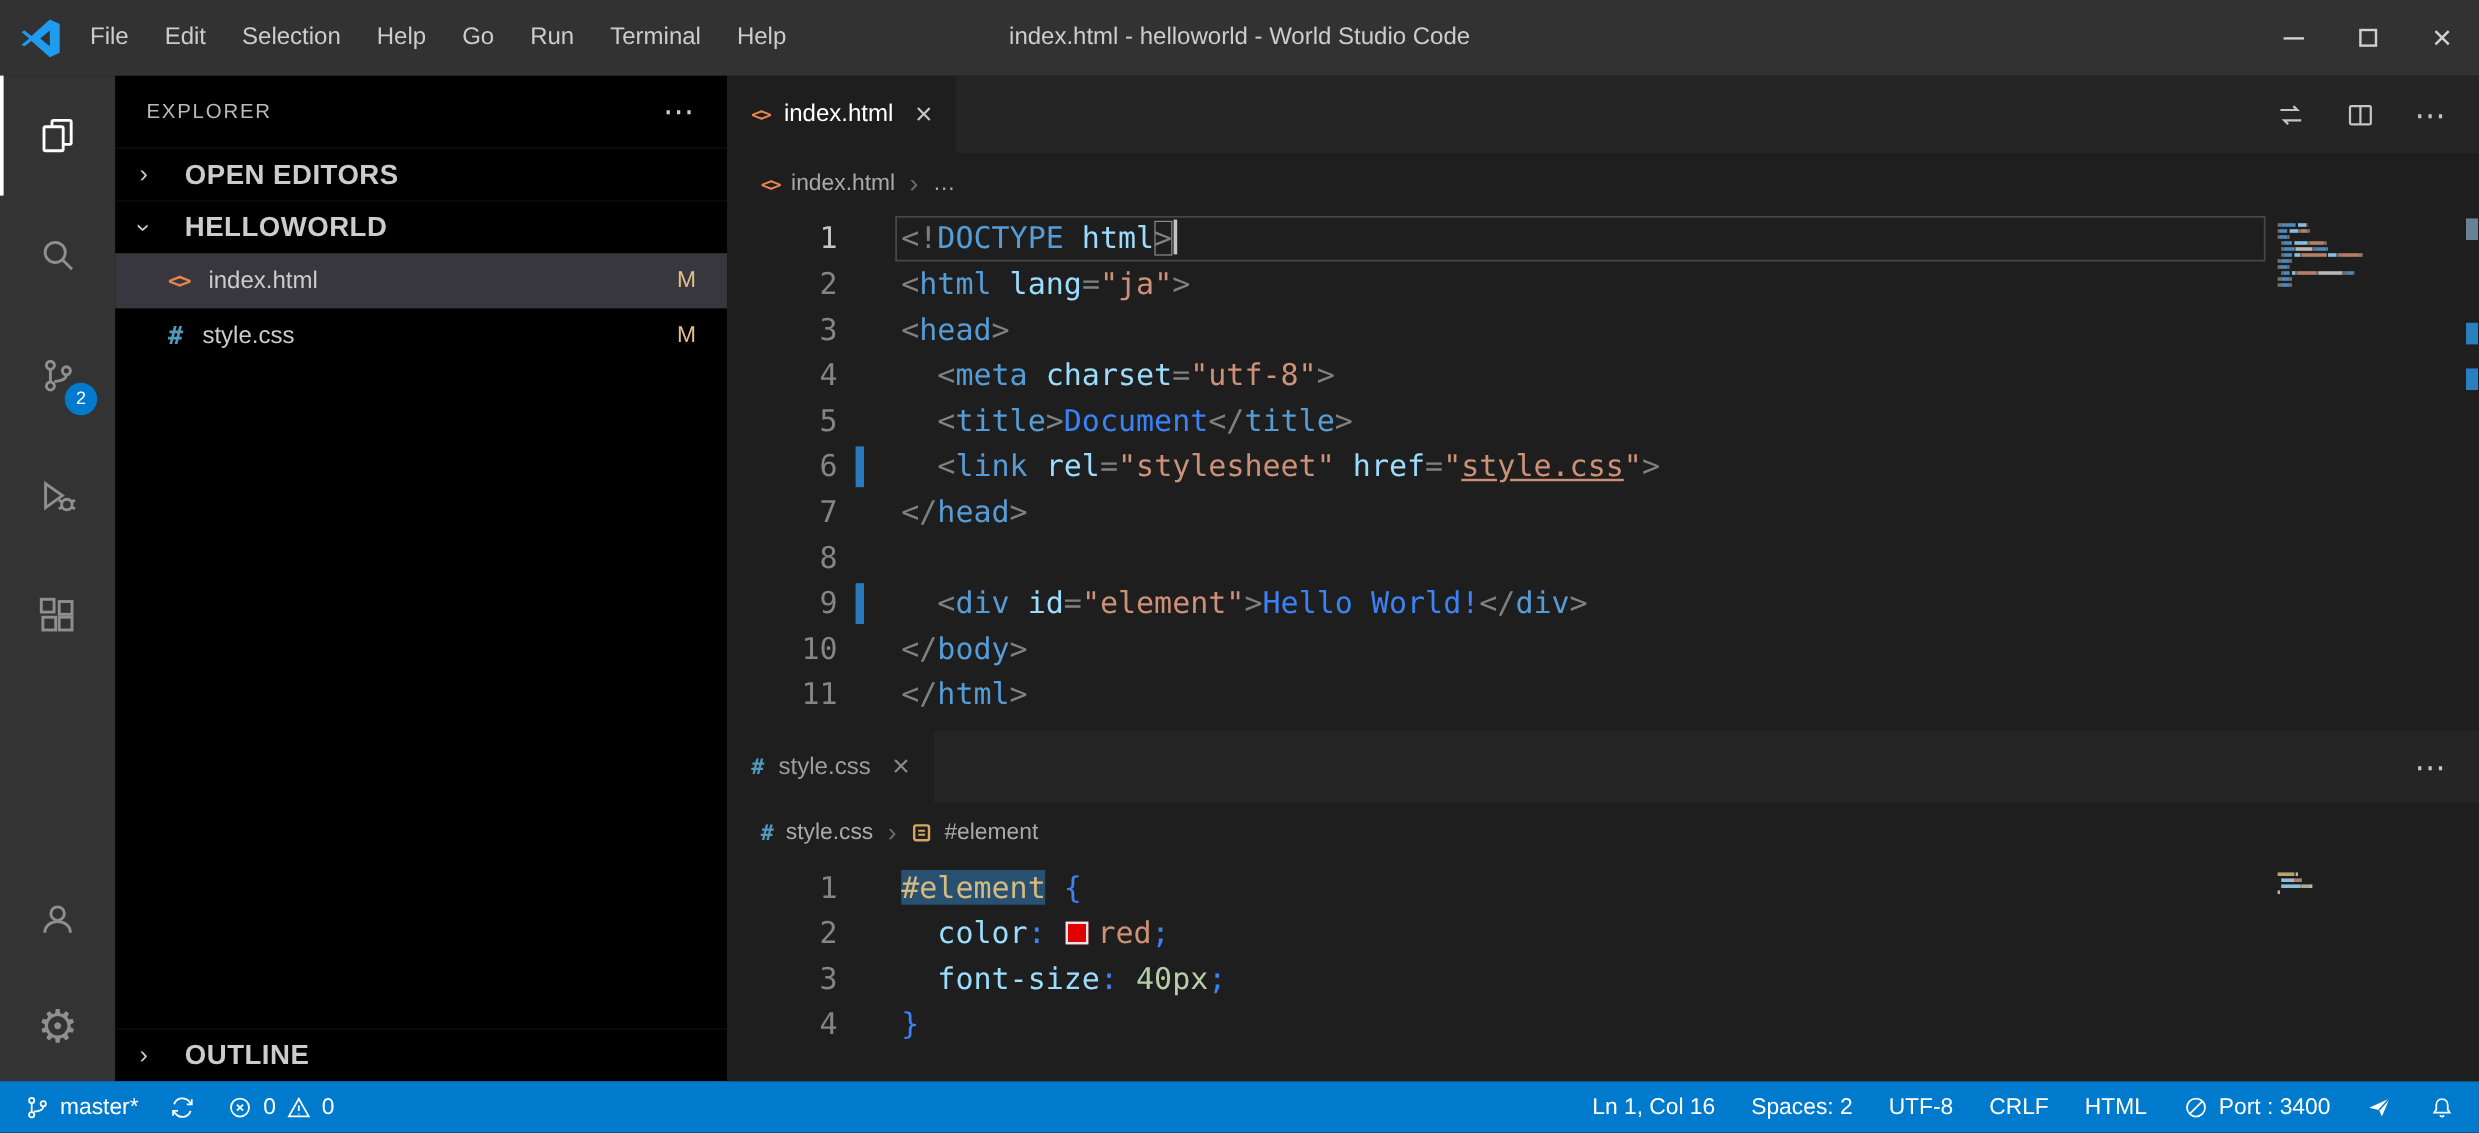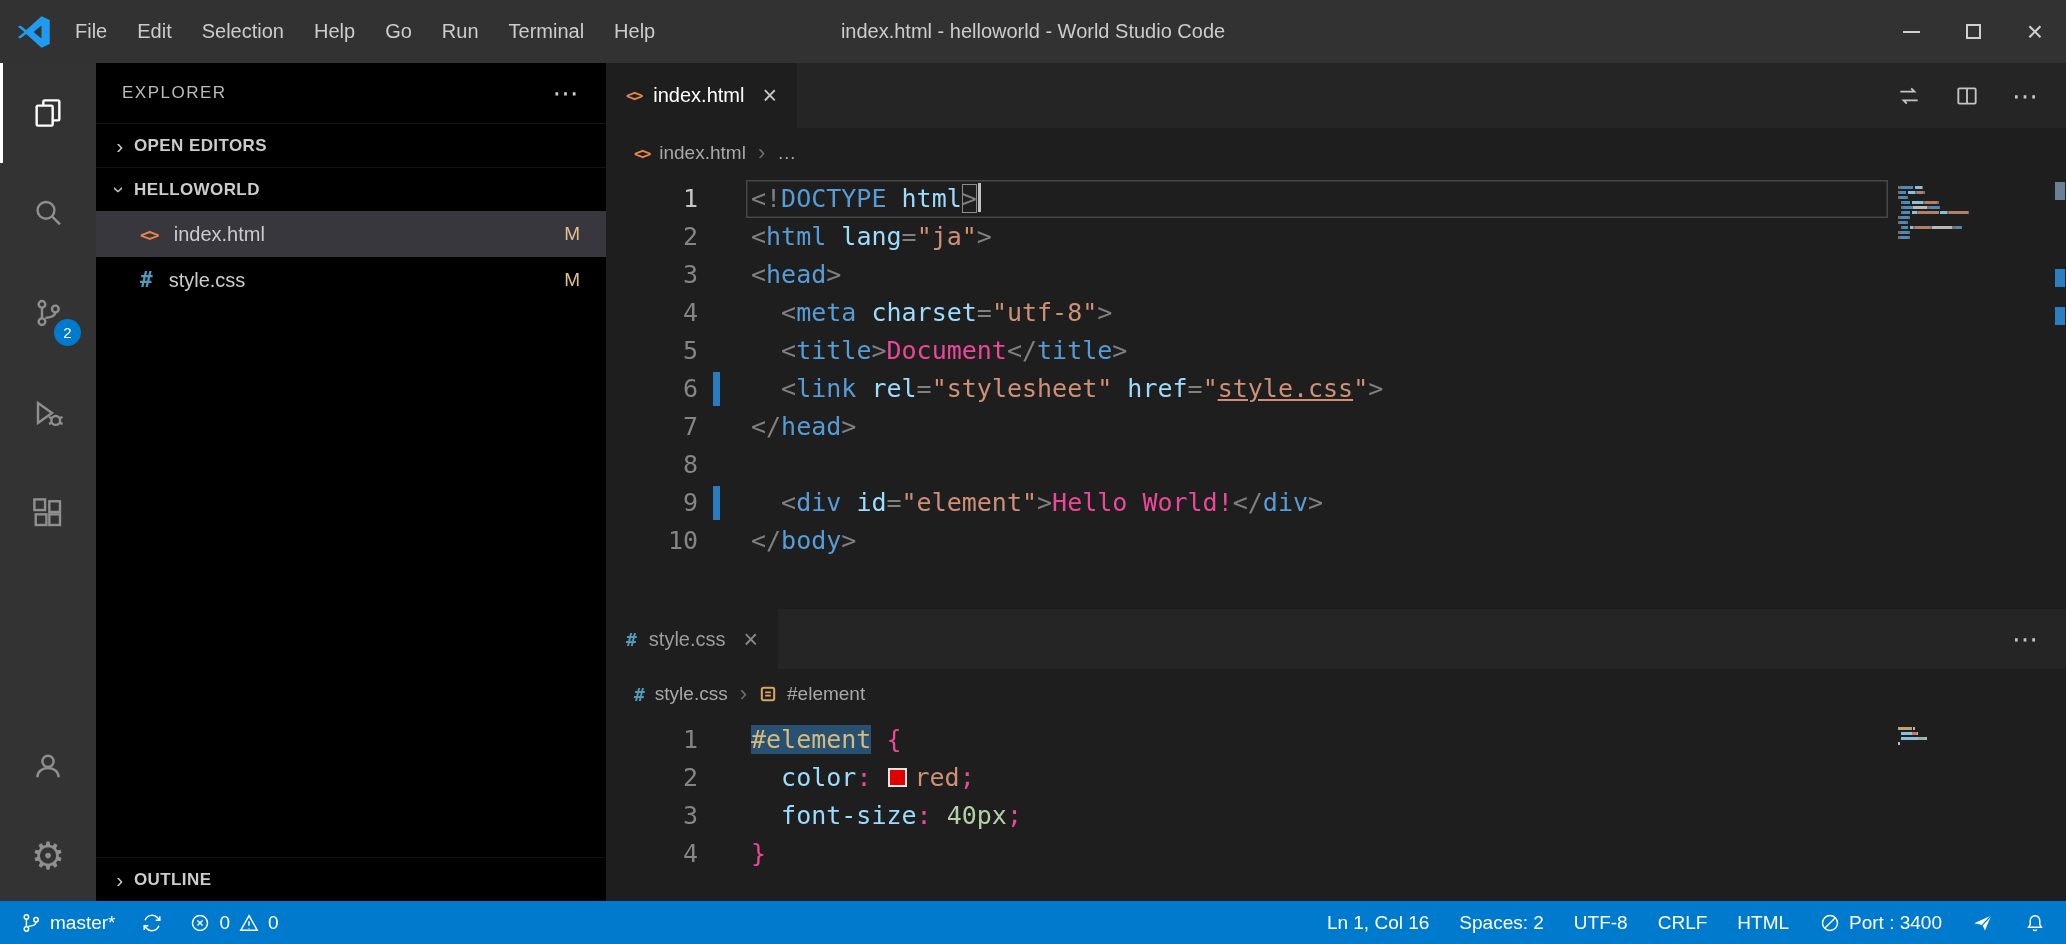--- a/index.html
+++ b/index.html
@@ -34,22 +34,22 @@
   .act-badge { position:absolute; right:15px; bottom:17px; background:#007acc; color:#ffffff; font-size:15px;
                width:27px; height:27px; border-radius:50%; display:flex; align-items:center; justify-content:center; }
   .act-spacer { flex:1; }
   svg.aicon { stroke:currentColor; fill:none; stroke-width:1.8; }
   .gear-glyph { font-size:38px; line-height:1; color:currentColor; }
 
   
   .sidebar { width:510px; background:#000000; display:flex; flex-direction:column; flex:0 0 auto; }
   .sb-title-row { height:60px; display:flex; align-items:center; padding:0 26px; font-size:17px; letter-spacing:1.5px; color:#bbbbbb; }
   .sb-more { margin-left:auto; font-size:26px; color:#cccccc; }
-  .sb-section { height:44px; display:flex; align-items:center; font-weight:bold; font-size:17px; color:#cccccc;
-                padding:0 10px; border-top:1px solid rgba(204,204,204,0.09); letter-spacing:0.4px; }
+  .sb-section { height:44px; display:flex; align-items:center; font-weight:bold; font-size:23px; color:#cccccc;
+                padding:0 10px; border-top:1px solid rgba(204,204,204,0.09); letter-spacing:0.4px;gap:20px; }
   .chev { width:28px; display:flex; justify-content:center; color:#cccccc; font-size:21px; font-weight:normal; }
   .chev.collapsed::before { content:"›"; }
   .chev.expanded::before { content:"›"; display:inline-block; transform:rotate(90deg); }
   .file-row { height:46px; display:flex; align-items:center; padding-left:44px; color:#cccccc; font-size:20px; }
   .file-row.selected { background:#37373d; }
   .file-icon-html { color:#e8854d; font-family:"DejaVu Sans Mono", monospace; font-weight:bold; font-size:18px; letter-spacing:-2px; margin-right:16px; }
   .file-icon-css { color:#519aba; font-family:"DejaVu Sans Mono", monospace; font-weight:bold; font-size:21px; margin-right:16px; }
   .m-badge { margin-left:auto; margin-right:26px; color:#e2c08d; font-size:19px; }
   .sb-fill { flex:1; }
 
@@ -84,21 +84,21 @@
   .gmark.mod { width:7px; background:#2a7ac0; }
   .ltext { flex:1; line-height:38px; padding-left:5px; margin-right:178px; }
   .code-line.current .ltext { box-shadow:inset 0 0 0 1.5px #474747; }
 
   .tk-p { color:#808080; }
   .tk-k { color:#569cd6; }
   .tk-t { color:#569cd6; }
   .tk-a { color:#9cdcfe; }
   .tk-s { color:#ce9178; }
   .tk-su { color:#ce9178; text-decoration:underline; }
-  .tk-x { color:#ec4899;text-align:center; }
+  .tk-x { color:#3b82f6;text-align:center; }
   .tk-n { color:#b5cea8; }
   .tk-selhl { color:#d7ba7d; background:#275071; }
   .tk-pb { color:#808080; outline:1px solid #8d8d8d; outline-offset:-1px; }
   .caret { display:inline-block; width:3px; height:29px; background:#c2c2c2; vertical-align:-5px; margin-left:1px; }
   .swatch { display:inline-block; width:19px; height:19px; background:#e00000; border:2px solid #e6e6e6; margin:0 7px 0 2px; vertical-align:-1px; }
 
   .minimap { position:absolute; top:8px; right:18px; width:150px; }
   .mm-row { display:flex; height:3px; margin-bottom:2px; }
   .mm-row span { display:block; height:3px; opacity:0.85; }
   .ruler { position:absolute; top:0; right:0; bottom:0; width:12px; }
@@ -259,20 +259,21 @@
               <div class="code-line current"><div class="gutter"><span class="lnum">1</span><span class="gmark"></span></div><div class="ltext"><span class="tk-p">&lt;!</span><span class="tk-k">DOCTYPE</span><span class="tk-x"> </span><span class="tk-a">html</span><span class="tk-pb">&gt;</span><span class="caret"></span></div></div>
               <div class="code-line"><div class="gutter"><span class="lnum">2</span><span class="gmark"></span></div><div class="ltext"><span class="tk-p">&lt;</span><span class="tk-t">html</span><span class="tk-x"> </span><span class="tk-a">lang</span><span class="tk-p">=</span><span class="tk-s">"ja"</span><span class="tk-p">&gt;</span></div></div>
               <div class="code-line"><div class="gutter"><span class="lnum">3</span><span class="gmark"></span></div><div class="ltext"><span class="tk-p">&lt;</span><span class="tk-t">head</span><span class="tk-p">&gt;</span></div></div>
               <div class="code-line"><div class="gutter"><span class="lnum">4</span><span class="gmark"></span></div><div class="ltext"><span class="tk-x">  </span><span class="tk-p">&lt;</span><span class="tk-t">meta</span><span class="tk-x"> </span><span class="tk-a">charset</span><span class="tk-p">=</span><span class="tk-s">"utf-8"</span><span class="tk-p">&gt;</span></div></div>
               <div class="code-line"><div class="gutter"><span class="lnum">5</span><span class="gmark"></span></div><div class="ltext"><span class="tk-x">  </span><span class="tk-p">&lt;</span><span class="tk-t">title</span><span class="tk-p">&gt;</span><span class="tk-x">Document</span><span class="tk-p">&lt;/</span><span class="tk-t">title</span><span class="tk-p">&gt;</span></div></div>
               <div class="code-line"><div class="gutter"><span class="lnum">6</span><span class="gmark mod"></span></div><div class="ltext"><span class="tk-x">  </span><span class="tk-p">&lt;</span><span class="tk-t">link</span><span class="tk-x"> </span><span class="tk-a">rel</span><span class="tk-p">=</span><span class="tk-s">"stylesheet"</span><span class="tk-x"> </span><span class="tk-a">href</span><span class="tk-p">=</span><span class="tk-s">"</span><span class="tk-su">style.css</span><span class="tk-s">"</span><span class="tk-p">&gt;</span></div></div>
               <div class="code-line"><div class="gutter"><span class="lnum">7</span><span class="gmark"></span></div><div class="ltext"><span class="tk-p">&lt;/</span><span class="tk-t">head</span><span class="tk-p">&gt;</span></div></div>
               <div class="code-line"><div class="gutter"><span class="lnum">8</span><span class="gmark"></span></div></div>
               <div class="code-line"><div class="gutter"><span class="lnum">9</span><span class="gmark mod"></span></div><div class="ltext"><span class="tk-x">  </span><span class="tk-p">&lt;</span><span class="tk-t">div</span><span class="tk-x"> </span><span class="tk-a">id</span><span class="tk-p">=</span><span class="tk-s">"element"</span><span class="tk-p">&gt;</span><span class="tk-x">Hello World!</span><span class="tk-p">&lt;/</span><span class="tk-t">div</span><span class="tk-p">&gt;</span></div></div>
               <div class="code-line"><div class="gutter"><span class="lnum">10</span><span class="gmark"></span></div><div class="ltext"><span class="tk-p">&lt;/</span><span class="tk-t">body</span><span class="tk-p">&gt;</span></div></div>
+              <div class="code-line"><div class="gutter"><span class="lnum">11</span><span class="gmark"></span></div><div class="ltext"><span class="tk-p">&lt;/</span><span class="tk-t">html</span><span class="tk-p">&gt;</span></div></div>
             </div>
           <div class="minimap">
               <div class="mm-row">
                 <span style="width: 3.4px; background: rgb(128, 128, 128);"></span>
                 <span style="width: 11.9px; background: rgb(86, 156, 214);"></span>
                 <span style="margin-left: 1.7px; width: 0px;"></span>
                 <span style="width: 6.8px; background: rgb(156, 220, 254);"></span>
                 <span style="width: 1.7px; background: rgb(128, 128, 128);"></span>
               </div>
               <div class="mm-row">

